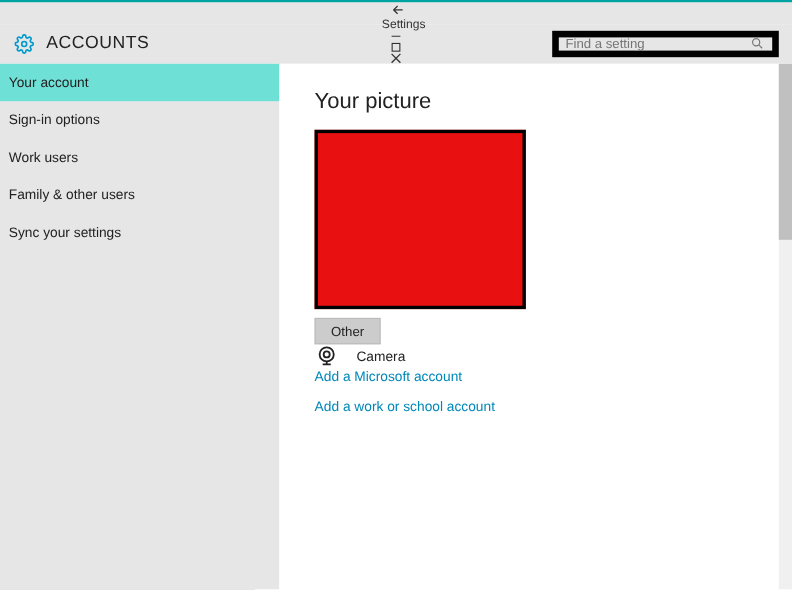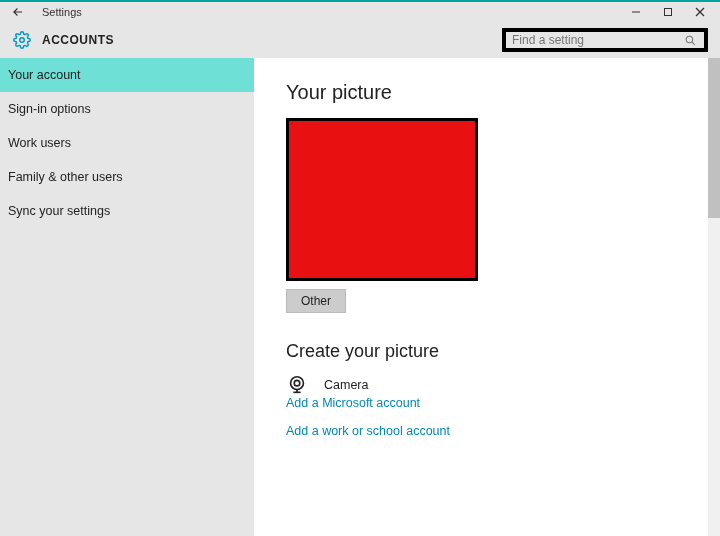--- a/index.html
+++ b/index.html
@@ -1,26 +1,26 @@
 <!DOCTYPE html>
 <html><head>
   <meta charset="utf-8">
   <style>
     * { box-sizing: border-box; margin: 0; padding: 0; font-family: "Segoe UI", Arial, sans-serif; }
     body { width: 720px; height: 536px; background: #fff; overflow: hidden; position: relative; }
-    .titlebar { height: 22px; background: #e6e6e6; display: flex; align-items: center; padding: 0 4px; border-top: 2px solid #00a2a2; }
+    .titlebar { height: 22px; background: #e6e6e6; display: flex; align-items: center; padding: 0 4px; border-top: 2px solid #00a2a2; flex-direction: column; }
     .titlebar .back { width: 20px; height: 18px; display: flex; align-items: center; justify-content: center; cursor: pointer; margin-left: 4px; }
     .titlebar .title { font-size: 11px; color: #333; margin-left: 14px; }
     .titlebar .spacer { flex: 1; }
     .win-btn { width: 32px; height: 18px; display: flex; align-items: center; justify-content: center; cursor: pointer; }
     .header { height: 36px; background: #e6e6e6; display: flex; align-items: center; padding: 0 12px 0 12px; }
     .gear { width: 20px; height: 20px; display: flex; align-items: center; justify-content: center; margin-right: 10px; color: #0099cc; }
-    .category { font-size: 12px; font-weight: 700; letter-spacing: 0.5px; color: #222; }
+    .category { font-size: 16px; font-weight: 400; letter-spacing: 0.5px; color: #222; }
     .header .spacer { flex: 1; }
-    .search { width: 206px; height: 24px; border: 4px solid #000000; background: #e6e6e6; display: flex; align-items: center; padding: 0 6px; }
+    .search { width: 206px; height: 24px; border: 6px solid #000000; background: #e6e6e6; display: flex; align-items: center; padding: 0 6px; }
     .search input { flex: 1; border: none; outline: none; background: transparent; font-size: 12px; color: #555; }
     .search .sicon { width: 14px; height: 14px; color: #777; }
     .body { display: flex; height: calc(100% - 58px); }
     .sidebar { width: 254px; background: #e6e6e6; }
     .side-item { height: 34px; display: flex; align-items: center; padding-left: 8px; font-size: 12.5px; color: #222; cursor: pointer; }
     .side-item.active { background: #6fe0d6; }
     .main { flex: 1; background: #fff; padding: 23px 0 0 32px; overflow-y: auto; position: relative; }
     .section-title { font-size: 20px; font-weight: 400; color: #222; margin-bottom: 14px; }
     .section-title2 { font-size: 18px; font-weight: 400; color: #222; margin-top: 28px; margin-bottom: 12px; }
     .pic-box { width: 192px; height: 163px; background: #e81010; border: 3px solid #000; }
@@ -98,21 +98,20 @@
     <div class="side-item">
         <span>Sync your settings</span>
       </div>
   </div>
 
   <div class="main">
     <div class="section-title">Your picture</div>
     <div class="pic-box"></div>
     <div class="browse-btn"><span>Other</span></div>
 
-    <div class="section-title2">Create your picture</div>
     <div class="camera-row">
       <span class="cicon">
         <svg width="22" height="22" viewBox="0 0 24 24" fill="none" stroke="#222" stroke-width="1.8">
             <circle cx="12" cy="10" r="7"></circle>
             <circle cx="12" cy="10" r="3"></circle>
             <path d="M8 20h8"></path>
             <path d="M12 17v3"></path>
           </svg>
       </span>
       <span class="clabel">Camera</span>

